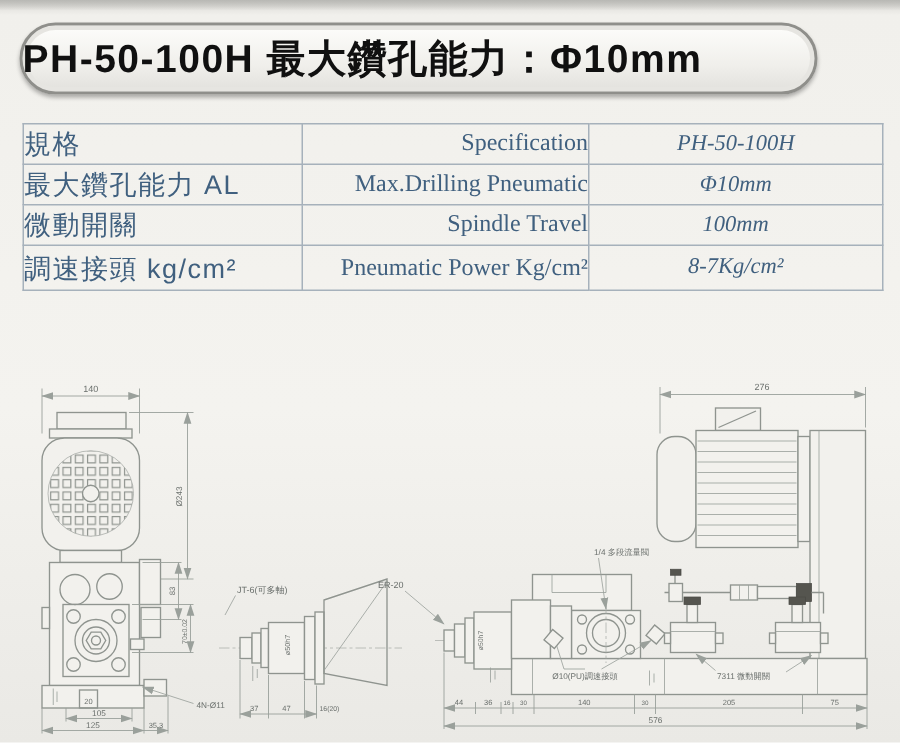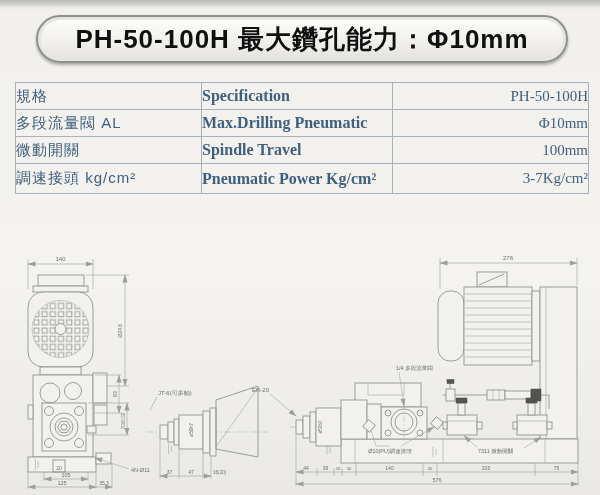--- a/index.html
+++ b/index.html
@@ -3,32 +3,32 @@
 <meta charset="utf-8">
 <style>
   html,body{margin:0;padding:0;}
   .page{position:relative;width:600px;height:495px;overflow:hidden;
     background:linear-gradient(180deg,#d6d5d1 0,#f1f0ec 10px,#f4f3ef 55%,#eae9e5 100%);
     font-family:"Liberation Sans",sans-serif;}
   .page::before{content:"";position:absolute;top:0;left:0;right:0;height:7px;
     background:linear-gradient(#b8b8b4,rgba(240,239,235,0));}
 
   
-  .banner{position:absolute;left:36px;top:15px;width:528px;height:44px;border-radius:24px;
+  .banner{position:absolute;left:13px;top:15px;width:528px;height:44px;border-radius:24px;
     background:linear-gradient(180deg,#fdfdfb 0,#f0efeb 60%,#e2e1dd 100%);
     border:2px solid #8f8f8b;box-shadow:inset 0 0 0 3px #e6e5e1, inset 0 2px 2px #ffffff, 0 2px 3px rgba(0,0,0,.30);
-    display:flex;align-items:center;justify-content:center;}
+    display:flex;align-items:center;justify-content:flex-start;}
   .banner-text{font-size:26px;font-weight:bold;color:#101010;letter-spacing:1px;white-space:nowrap;}
 
   
   table.spec{position:absolute;left:15px;top:82px;width:570px;border-collapse:collapse;table-layout:fixed;}
   table.spec td{border:1.6px solid #a6b1bb;color:#40607f;height:26px;padding:0;vertical-align:middle;}
-  td.c1{width:185px;text-align:left;padding-left:12px;font-size:15px;letter-spacing:1px;}
-  td.c2{width:190px;text-align:left;font-family:"Liberation Serif",serif;font-size:16px;font-weight:bold;}
-  td.c3{width:195px;text-align:right;font-family:"Liberation Serif",serif;font-size:15px;}
+  td.c1{width:185px;text-align:left;padding-left:12px;font-size:18px;letter-spacing:1px;}
+  td.c2{width:190px;text-align:right;font-family:"Liberation Serif",serif;font-size:16px;}
+  td.c3{width:195px;text-align:center;font-family:"Liberation Serif",serif;font-size:15px;font-style:italic;}
   tr.speed td{height:31px;}
   tr.last td{height:29px;}
   .two-line div{font-size:11px;line-height:1.2;font-family:"Liberation Serif",serif;}
 
   
   svg.draw{position:absolute;left:0;top:245px;}
   svg.draw .ln{stroke:#8f948f;stroke-width:0.9;fill:none;}
   svg.draw .fl{stroke:#8f948f;stroke-width:0.9;fill:#f2f1ed;}
   svg.draw .thin{stroke:#9aa09b;stroke-width:0.55;fill:none;}
   svg.draw .dim{stroke:#9aa09b;stroke-width:0.6;fill:none;}
@@ -46,33 +46,33 @@
   </div>
 
   <table class="spec">
     <tbody>
       <tr>
         <td class="c1">規格</td>
         <td class="c2">Specification</td>
         <td class="c3">PH-50-100H</td>
       </tr>
       <tr>
-        <td class="c1">多段流量閥 AL</td>
+        <td class="c1">最大鑽孔能力 AL</td>
         <td class="c2">Max.Drilling Pneumatic</td>
         <td class="c3">Φ10mm</td>
       </tr>
       <tr>
         <td class="c1">微動開關</td>
         <td class="c2">Spindle Travel</td>
         <td class="c3">100mm</td>
       </tr>
       <tr class="last">
         <td class="c1">調速接頭 kg/cm²</td>
         <td class="c2">Pneumatic Power Kg/cm²</td>
-        <td class="c3">3-7Kg/cm²</td>
+        <td class="c3">8-7Kg/cm²</td>
       </tr>
     </tbody>
   </table>
 
   <svg class="draw" width="600" height="250" viewBox="0 0 600 250">
     <defs>
       <marker id="arr" markerWidth="9" markerHeight="8" refX="7.5" refY="4" orient="auto-start-reverse" markerUnits="userSpaceOnUse">
         <path d="M0,1.4 L8,4 L0,6.6 Z" fill="#9aa09b"></path>
       </marker>
       <pattern id="grill" width="8.2" height="8.2" patternUnits="userSpaceOnUse">

